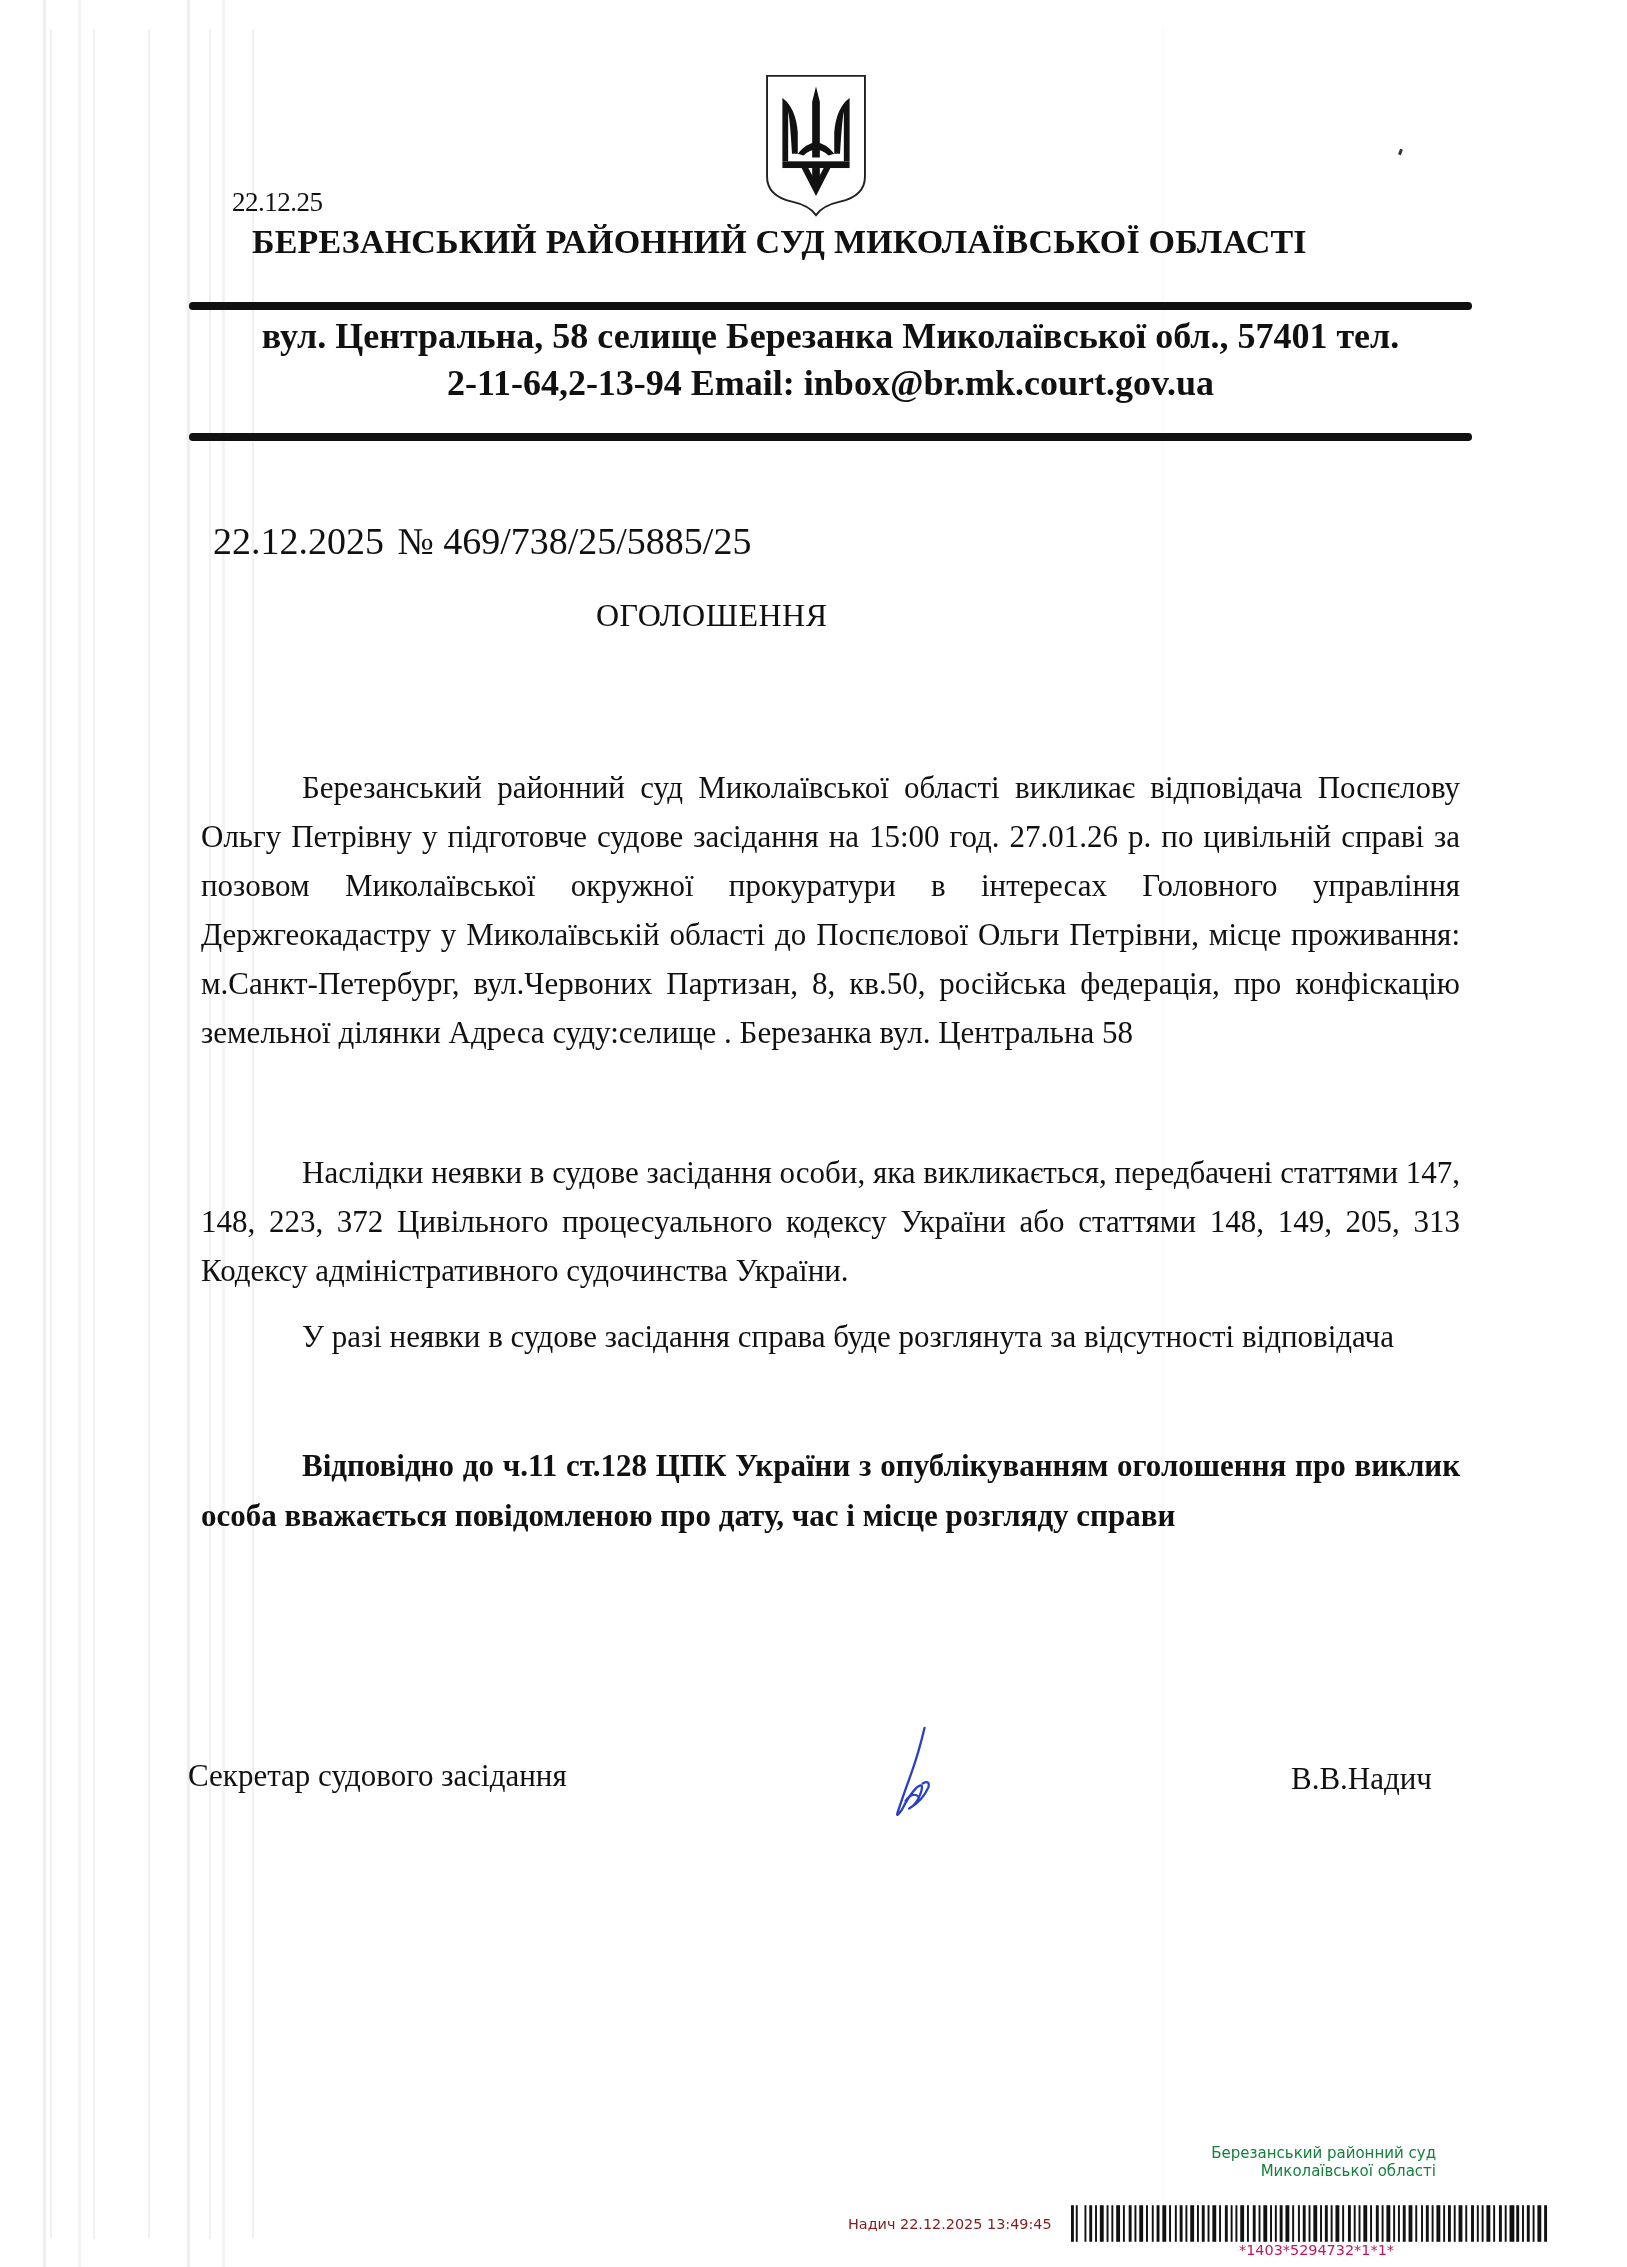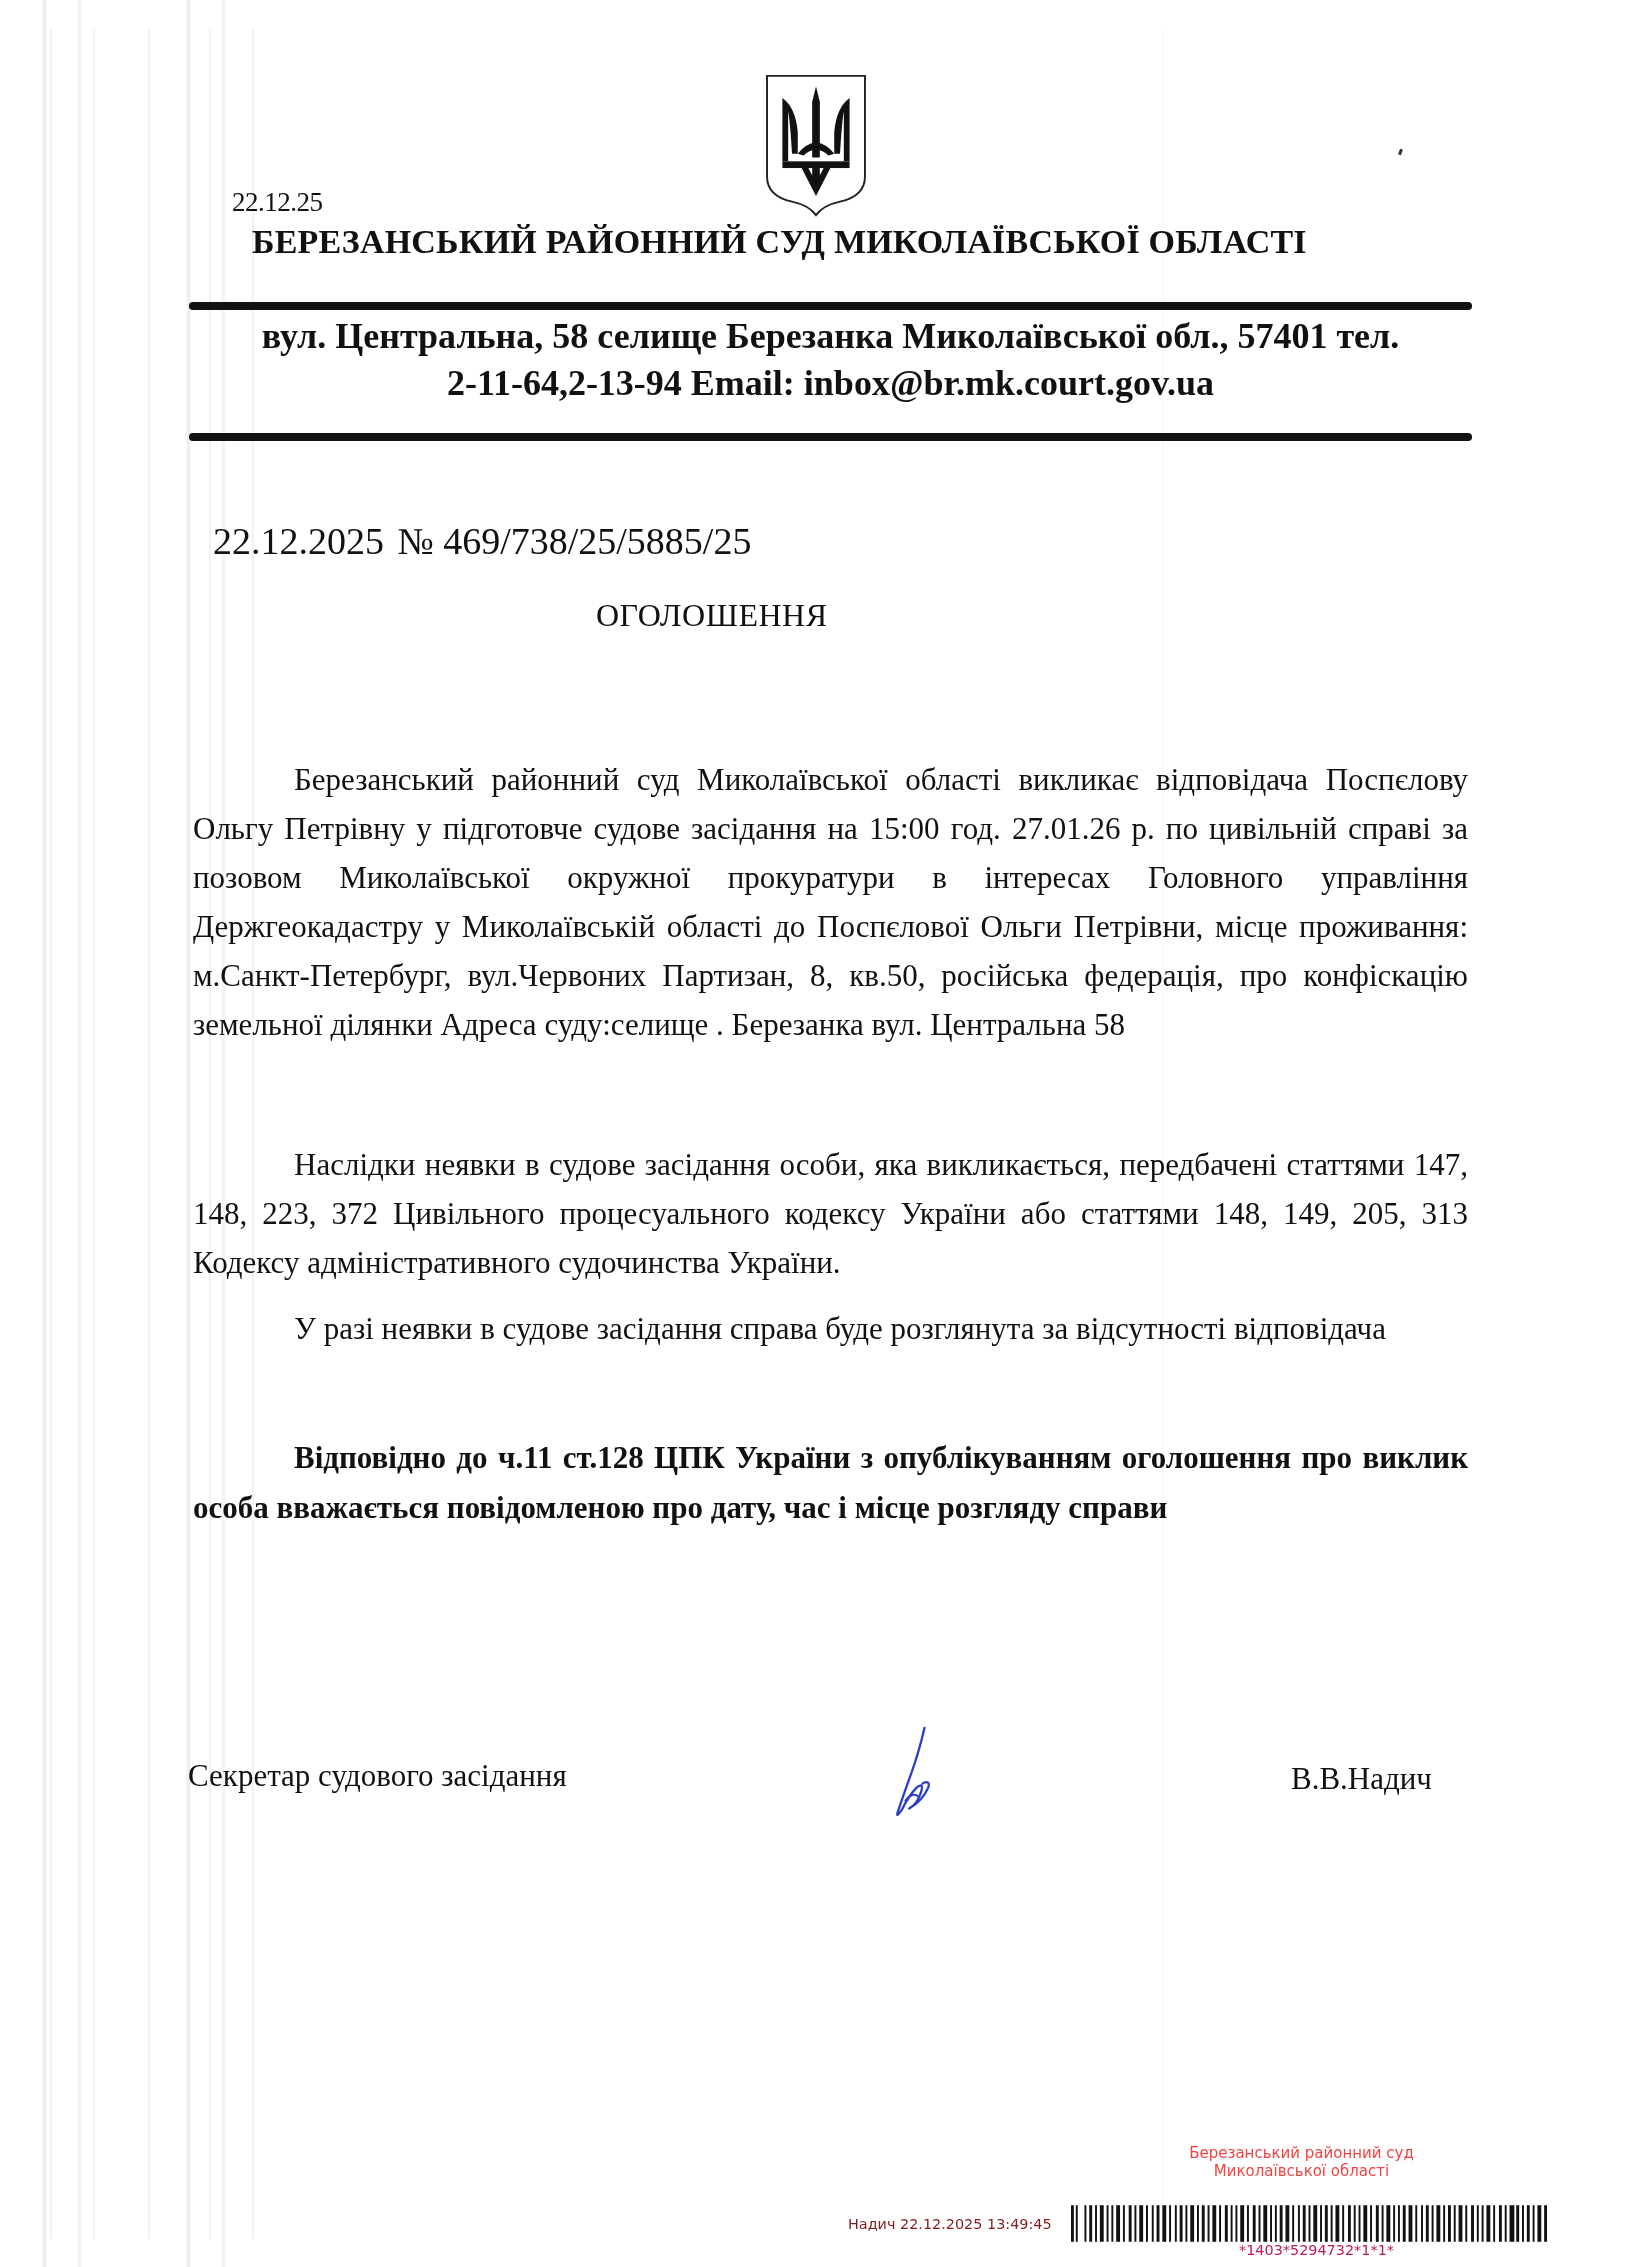--- a/index.html
+++ b/index.html
@@ -100,46 +100,46 @@
     }
     .para-1 { top: 751px; }
     .para-2 { top: 1136px; }
     .para-3 { top: 1300px; }
     .para-4 {
       top: 1429px;
       font-weight: bold;
       line-height: 50px;
     }
     .body-text p {
-      margin: 4px;
+      margin: 12px;
       text-indent: 101px;
     }
 
     .sign-role {
       left: 188px; top: 1758px;
       font-size: 31px;
     }
     .signature {
       left: 884px; top: 1724px;
       width: 58px; height: 96px;
     }
     .sign-name {
       left: 1291px; top: 1761px;
       font-size: 31px;
     }
 
     
     .stamp-court {
       left: 1167px; top: 2144px;
       width: 269px;
-      text-align: center;
+      text-align: right;
       font-family: "DejaVu Sans", "Liberation Sans", sans-serif;
       font-size: 15px;
       line-height: 18px;
-      color: #ef4444;
+      color: #15803d;
     }
     .stamp-left {
       left: 848px; top: 2216px;
       font-family: "DejaVu Sans", "Liberation Sans", sans-serif;
       font-size: 14.4px;
       color: #7f1d1d;
       white-space: nowrap;
     }
     .barcode {
       left: 1071px; top: 2205px;

